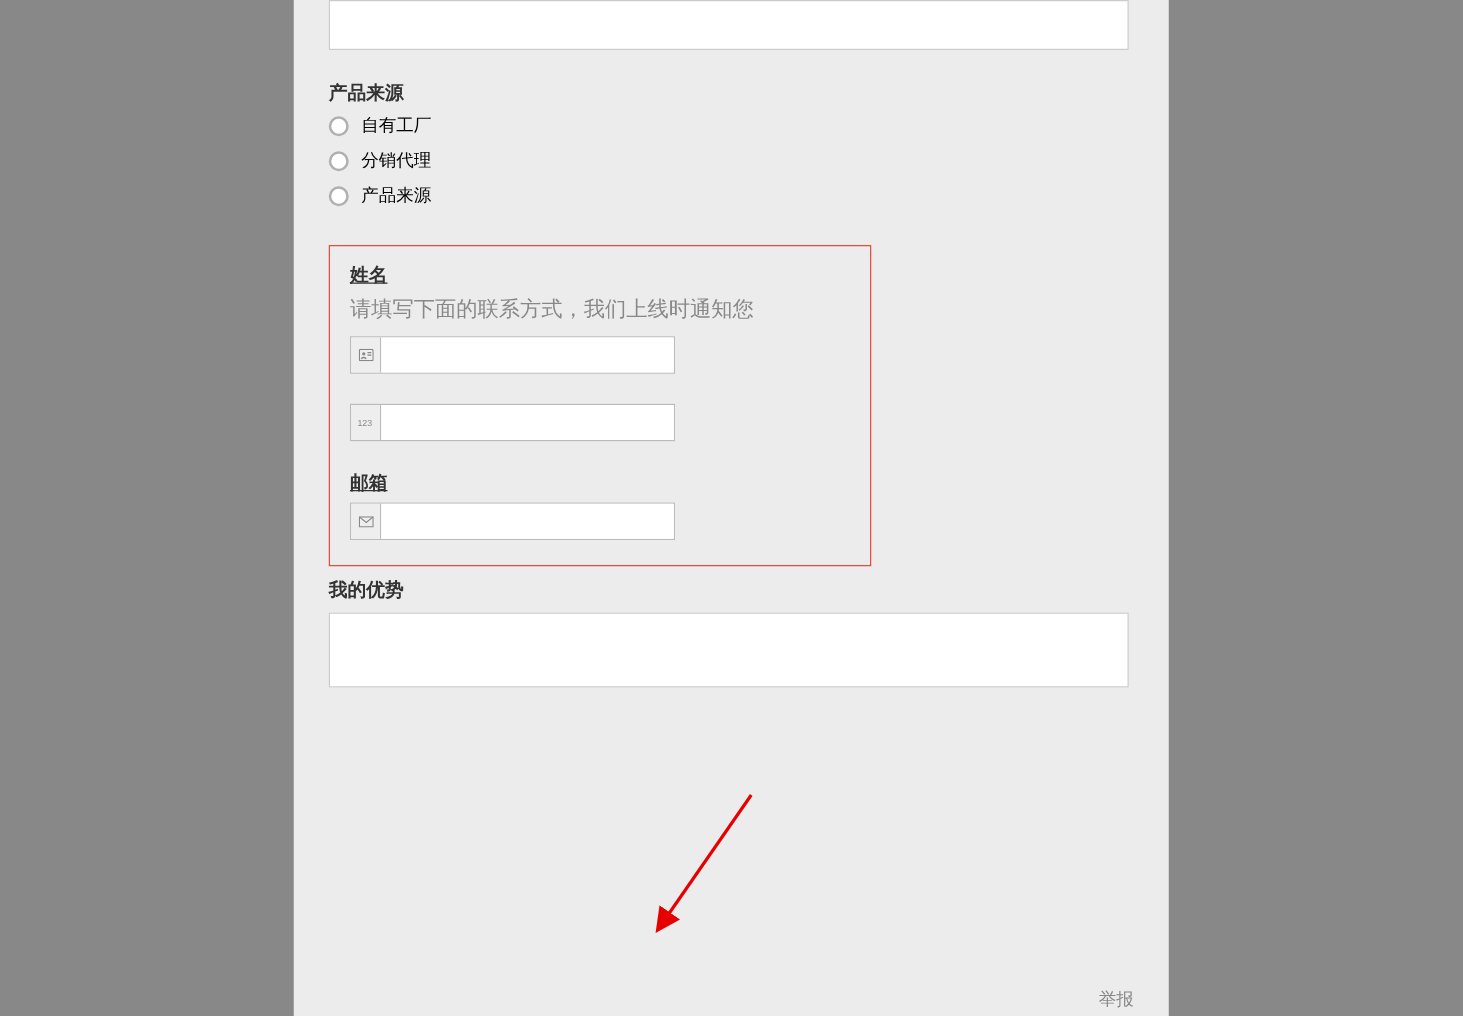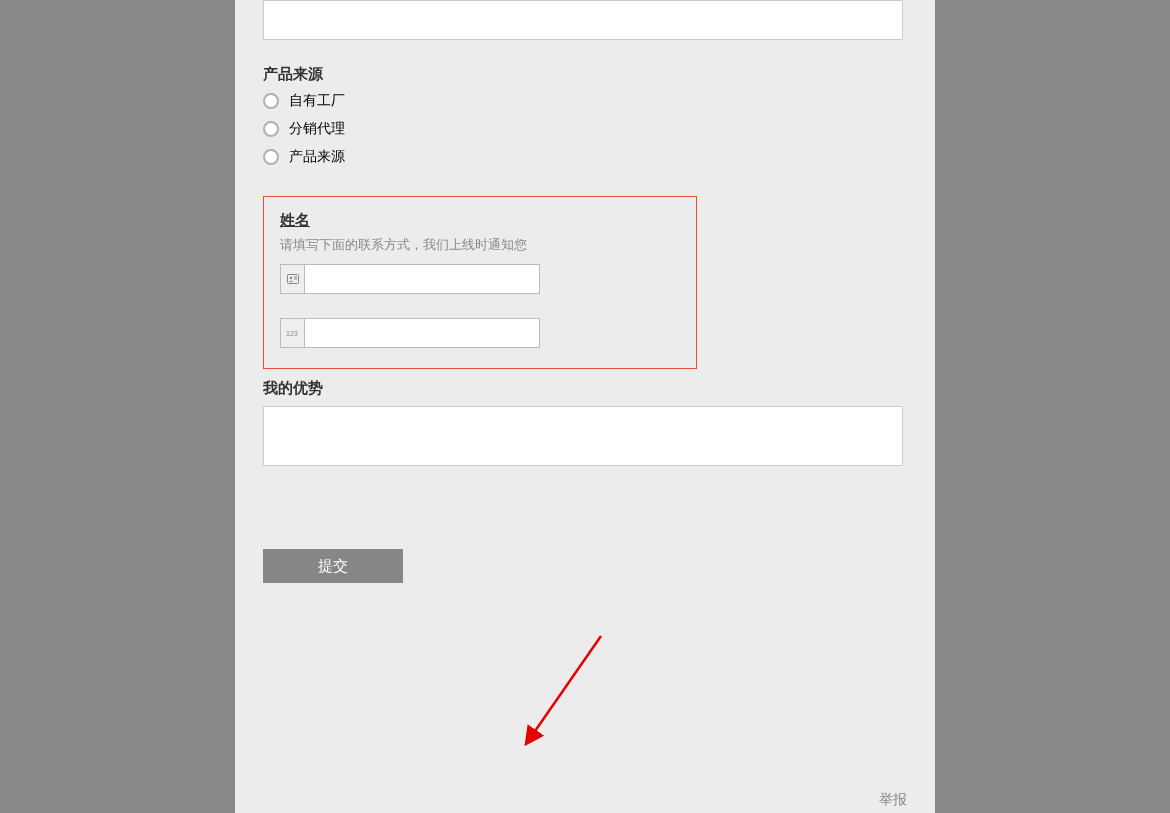--- a/index.html
+++ b/index.html
@@ -30,21 +30,21 @@
       margin-bottom: 22px;
       padding: 6px;
     }
     .section-label {
       font-weight: bold;
       font-size: 15px;
       margin-bottom: 8px;
       color: #333;
     }
     .section-sublabel {
-      font-size: 13px;
+      font-size: 17px;
       color: #888;
       margin-bottom: 10px;
     }
     .radio-row {
       display: flex;
       align-items: center;
       margin-bottom: 10px;
     }
     .radio-circle {
       width: 16px;
@@ -178,28 +178,39 @@
       <div class="input-wrap">
         <div class="input-icon">
           <svg width="14" height="10" viewBox="0 0 14 10">
               <text x="0" y="8" font-size="7" fill="#888" font-family="Arial">123</text>
             </svg>
         </div>
         <input class="input-field" type="text" style="">
       </div>
     </div>
 
+    <div class="field-group">
+      <div class="field-label">邮箱</div>
+      <div class="input-wrap">
+        <div class="input-icon">
+          <svg width="12" height="9" viewBox="0 0 12 9">
+              <rect x="0.5" y="0.5" width="11" height="8" fill="none" stroke="#888"></rect>
+              <path d="M0.5 0.5 L6 5 L11.5 0.5" fill="none" stroke="#888"></path>
+            </svg>
+        </div>
+        <input class="input-field" type="text" style="">
+      </div>
+    </div>
   </div>
 
   <div style="margin-top:10px;">
     <div class="section-label">我的优势</div>
     <textarea class="advantage-textarea" style=""></textarea>
   </div>
 
-  <button class="submit-btn">提交</button>
 
   <a href="#" class="report-link">举报</a>
 
   <svg class="arrow-svg" width="90" height="130">
     <defs>
       <marker id="arrowhead" markerWidth="8" markerHeight="8" refX="2" refY="4" orient="auto">
         <polygon points="0 0, 8 4, 0 8" fill="#e60000"></polygon>
       </marker>
     </defs>
     <line x1="80" y1="10" x2="12" y2="108" stroke="#e60000" stroke-width="2.5" marker-end="url(#arrowhead)"></line>

